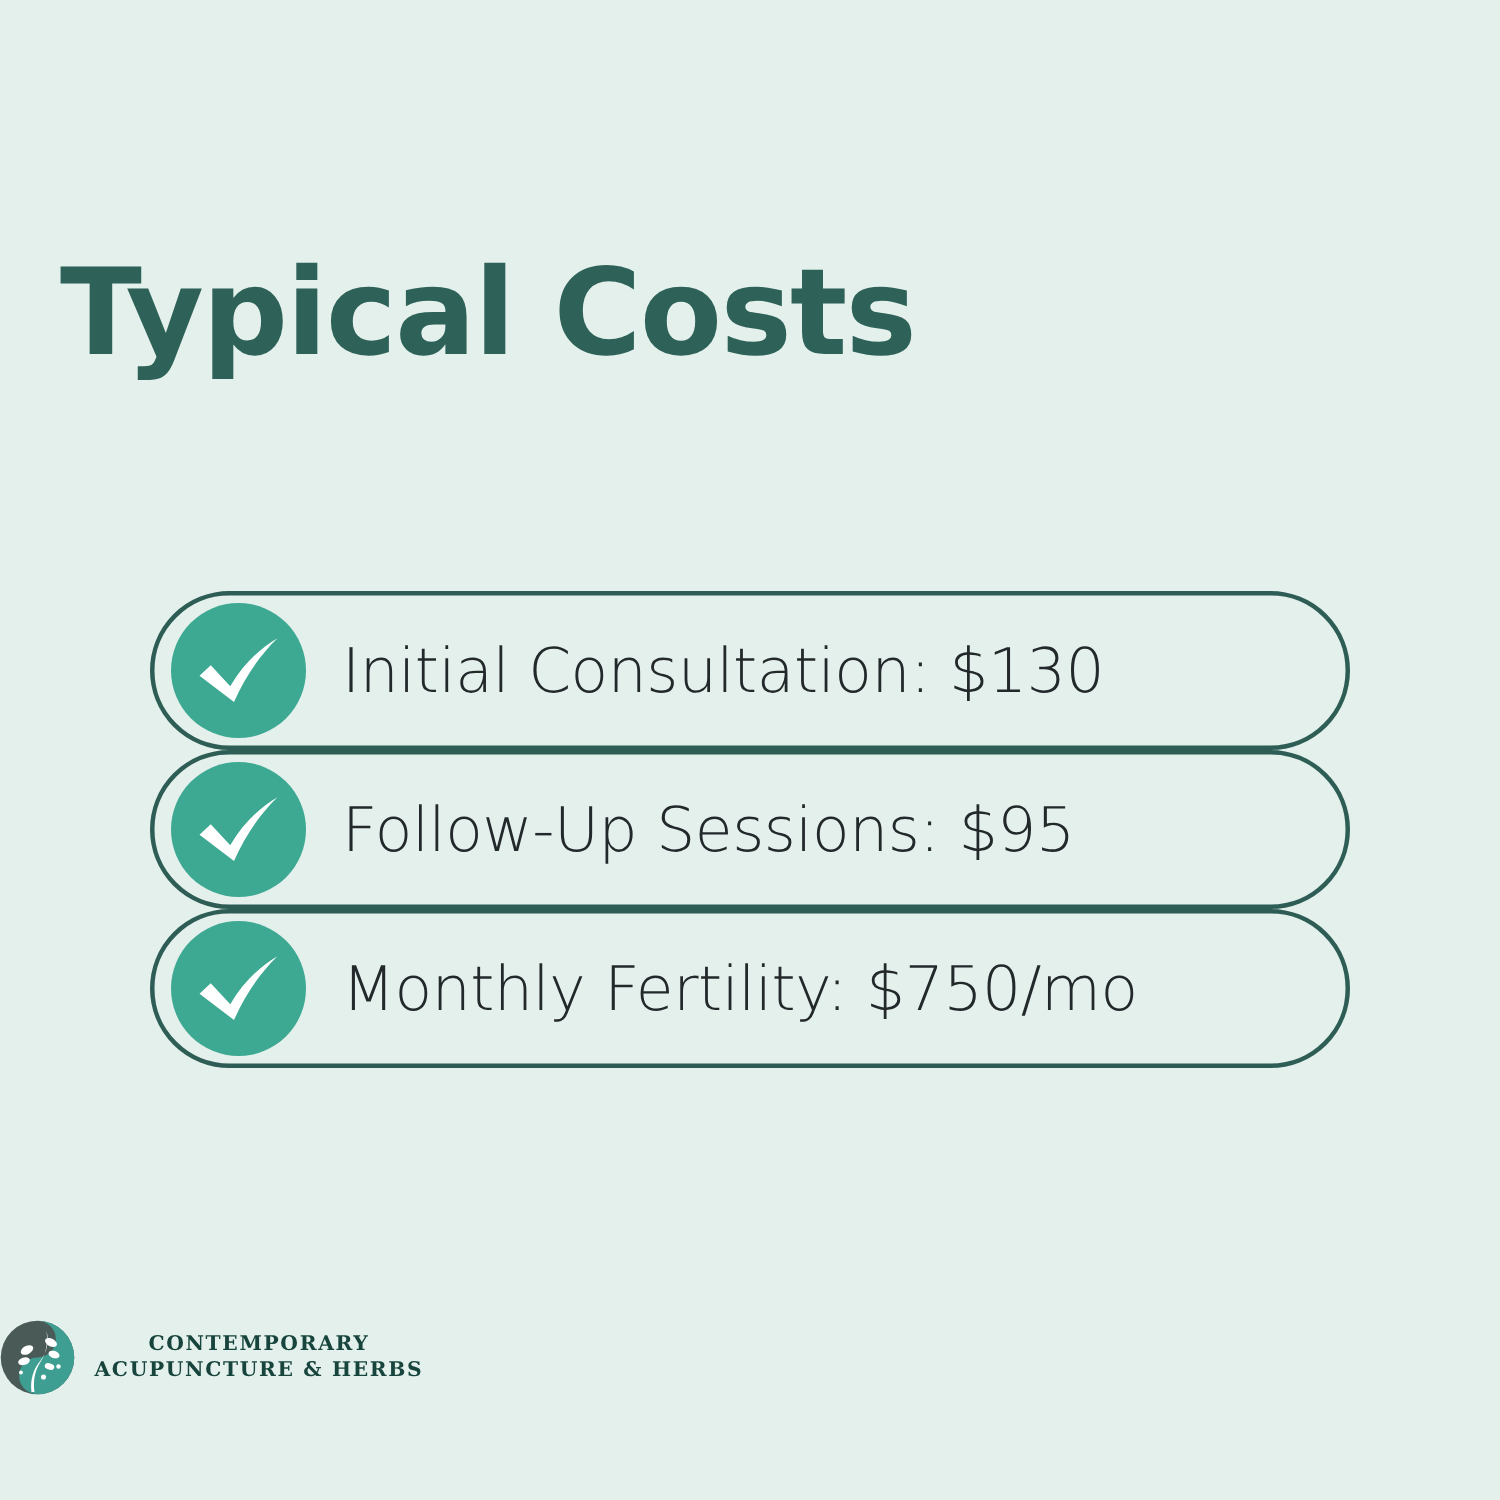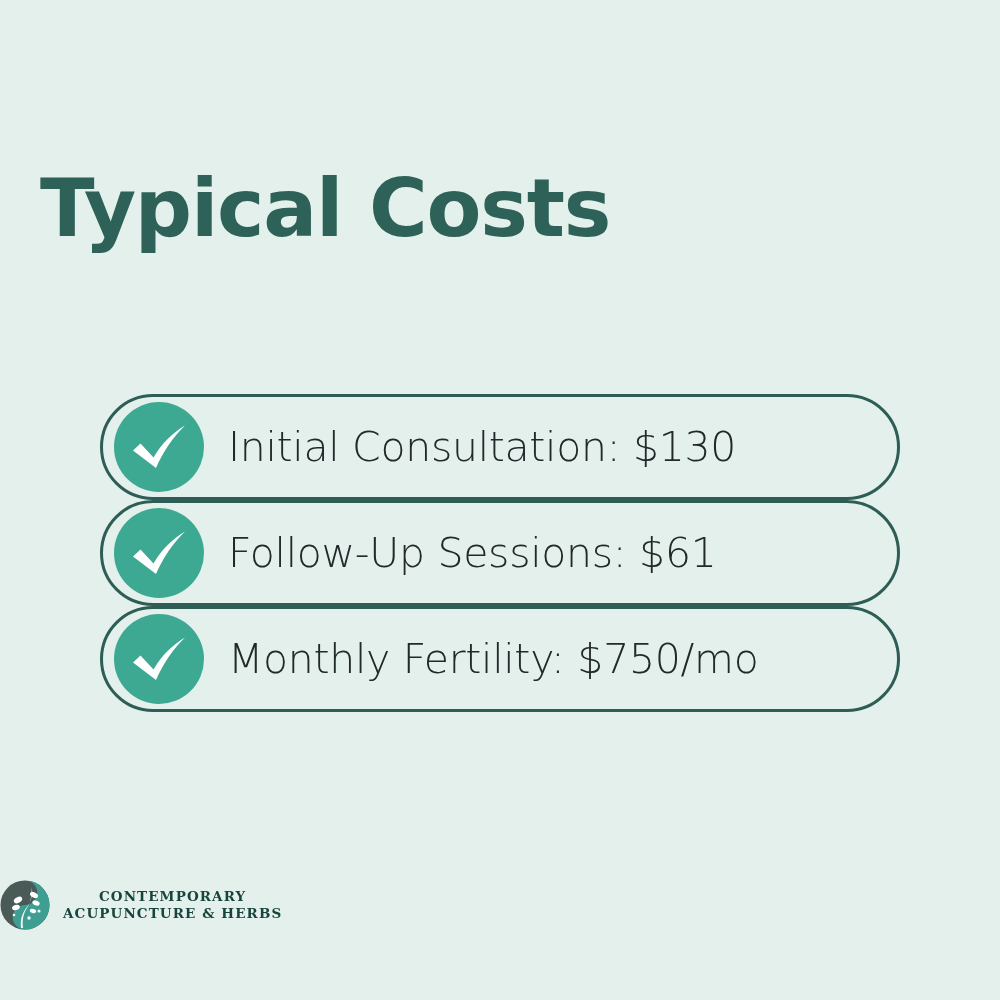--- a/index.html
+++ b/index.html
@@ -135,21 +135,21 @@
       <span class="pill-label">Initial Consultation: $130</span>
     </div>
 
     <div class="pill">
       <span class="check-wrap">
         <svg class="check-circle" viewBox="0 0 92 92" aria-hidden="true">
           <circle cx="46" cy="46" r="45" fill="#3da992"></circle>
           <path d="M20 49.5 L27.5 42.5 L40.5 56.5 C49 42 60 31.5 72 24.5 C60 36 50 51 43 67 Z" fill="#ffffff"></path>
         </svg>
       </span>
-      <span class="pill-label">Follow-Up Sessions: $61</span>
+      <span class="pill-label">Follow-Up Sessions: $95</span>
     </div>
 
     <div class="pill">
       <span class="check-wrap">
         <svg class="check-circle" viewBox="0 0 92 92" aria-hidden="true">
           <circle cx="46" cy="46" r="45" fill="#3da992"></circle>
           <path d="M20 49.5 L27.5 42.5 L40.5 56.5 C49 42 60 31.5 72 24.5 C60 36 50 51 43 67 Z" fill="#ffffff"></path>
         </svg>
       </span>
       <span class="pill-label">Monthly Fertility: $750/mo</span>

